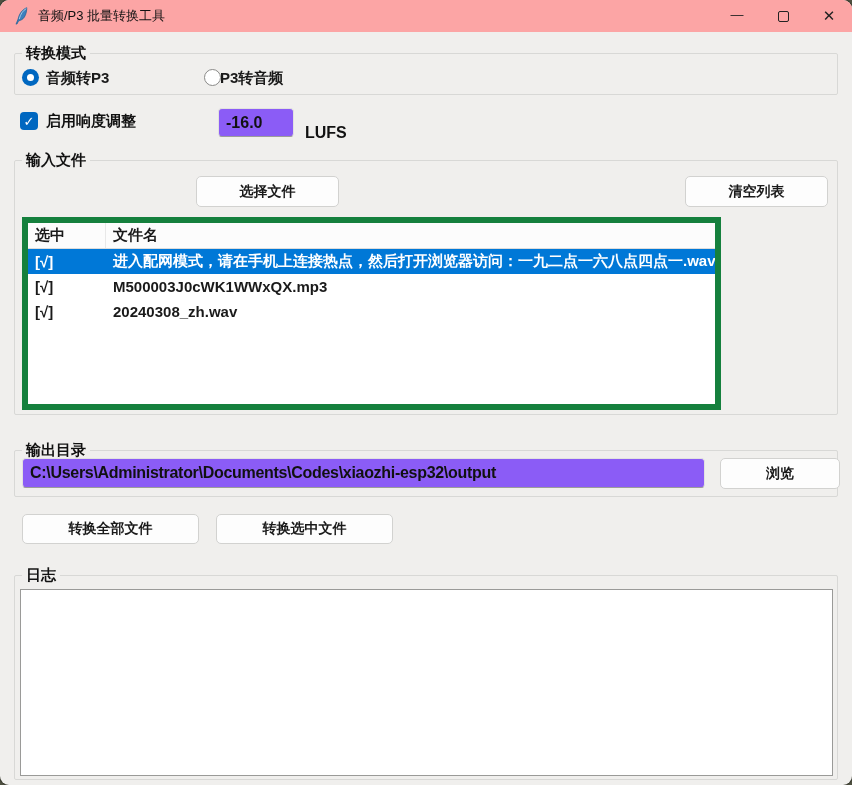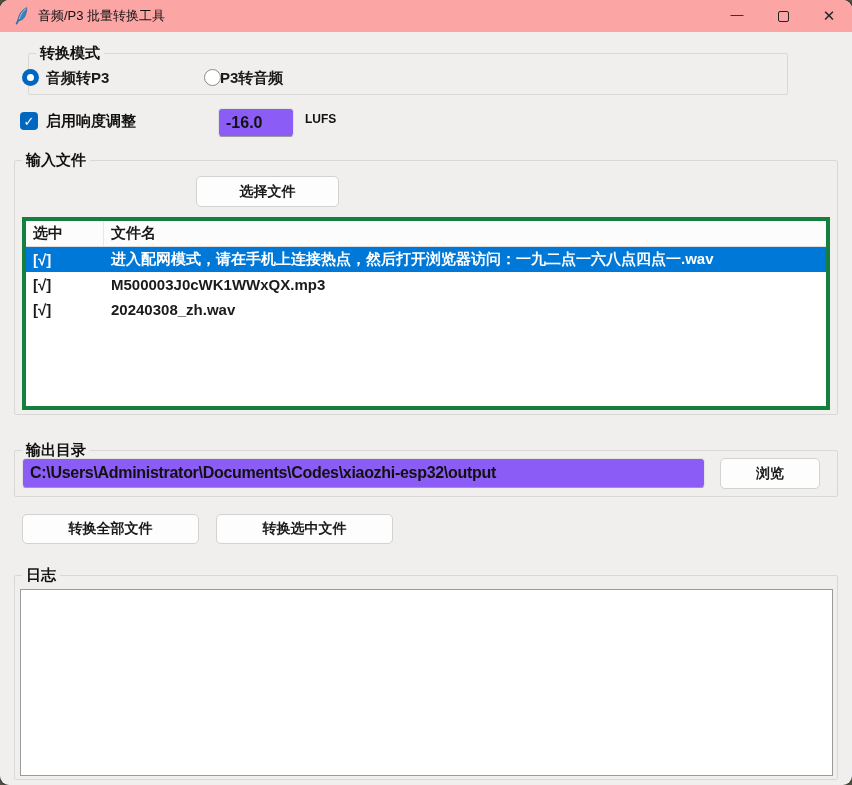--- a/index.html
+++ b/index.html
@@ -56,22 +56,22 @@
   }
   .radio.off{ background:#fff; border:1px solid #8a8a88; }
   .radio-label{ position:absolute; font-size:15px; font-weight:700; white-space:nowrap; }
   .checkbox{
     position:absolute; width:18px; height:18px; border-radius:4px; background:#0067c0;
     display:flex; align-items:center; justify-content:center;
     color:#fff; font-size:13px; font-weight:700;
   }
   
   .treeview{
-    position:absolute; left:22px; top:217px; width:808px; height:193px;
-    background:#fff; border:4px solid #15803d; font-size:15px; font-weight:700;
+    position:absolute; left:22px; top:217px; width:699px; height:193px;
+    background:#fff; border:6px solid #15803d; font-size:15px; font-weight:700;
   }
   .tv-header{ display:flex; height:26px; background:#fcfcfc; border-bottom:1px solid #dcdcdc; }
   .tv-hcell{ display:flex; align-items:center; padding-left:7px; }
   .tv-hcell.c1{ width:78px; border-right:1px solid #e8e8e8; }
   .tv-hcell.c2{ flex:1; }
   .tv-row{ display:flex; height:25px; align-items:center; }
   .tv-row .c1{ width:78px; padding-left:7px; flex:0 0 auto; }
   .tv-row .c2{ flex:1; padding-left:7px; white-space:nowrap; overflow:hidden; }
   .tv-row.selected{ background:#0078d7; color:#fff; }
   
@@ -99,42 +99,45 @@
         </div>
       <div class="win-btn">
           <span class="max-box"></span>
         </div>
       <div class="win-btn">
           <span class="close-glyph">✕</span>
         </div>
     </div>
   </div>
 
-  <div class="labelframe" style="left:28px; top:53px; width:760px; height:42px;">
+  <div class="labelframe" style="left:14px; top:53px; width:824px; height:42px;">
     <span class="lf-label">转换模式</span>
   </div>
   <span class="radio on" style="left:22px; top:69px;"></span>
   <span class="radio-label" style="left:46px; top:69px;">音频转P3</span>
   <span class="radio off" style="left:204px; top:69px;"></span>
   <span class="radio-label" style="left:220px; top:69px;">P3转音频</span>
 
   <span class="checkbox" style="left:20px; top:112px;">
     <span>✓</span>
   </span>
   <span class="static-label" style="left:46px; top:112px; font-size:15px;">启用响度调整</span>
   <div class="entry" style="left:218px; top:108px; width:76px; height:29px;">
     <span>-16.0</span>
   </div>
-  <span class="static-label" style="left:305px; top:112px; font-size:12px;">LUFS</span>
+  <span class="static-label" style="left:305px; top:124px; font-size:16px;">LUFS</span>
 
   <div class="labelframe" style="left:14px; top:160px; width:824px; height:255px;">
     <span class="lf-label">输入文件</span>
   </div>
   <div class="btn" style="left:196px; top:176px; width:143px; height:31px;">
     <span>选择文件</span>
+  </div>
+  <div class="btn" style="left:685px; top:176px; width:143px; height:31px;">
+    <span>清空列表</span>
   </div>
 
   <div class="treeview">
     <div class="tv-header">
       <div class="tv-hcell c1">选中</div>
       <div class="tv-hcell c2">文件名</div>
     </div>
     <div class="tv-row selected">
       <span class="c1">[√]</span>
       <span class="c2">进入配网模式，请在手机上连接热点，然后打开浏览器访问：一九二点一六八点四点一.wav</span>
@@ -148,21 +151,21 @@
       <span class="c2">20240308_zh.wav</span>
     </div>
   </div>
 
   <div class="labelframe" style="left:14px; top:450px; width:824px; height:47px;">
     <span class="lf-label">输出目录</span>
   </div>
   <div class="entry" style="left:22px; top:458px; width:683px; height:30px;">
     <span class="path-text">C:\Users\Administrator\Documents\Codes\xiaozhi-esp32\output</span>
   </div>
-  <div class="btn" style="left:720px; top:458px; width:100px; height:31px;">
+  <div class="btn" style="left:720px; top:458px; width:120px; height:31px;">
     <span>浏览</span>
   </div>
 
   <div class="btn" style="left:22px; top:514px; width:177px; height:30px;">
     <span>转换全部文件</span>
   </div>
   <div class="btn" style="left:216px; top:514px; width:177px; height:30px;">
     <span>转换选中文件</span>
   </div>
 

